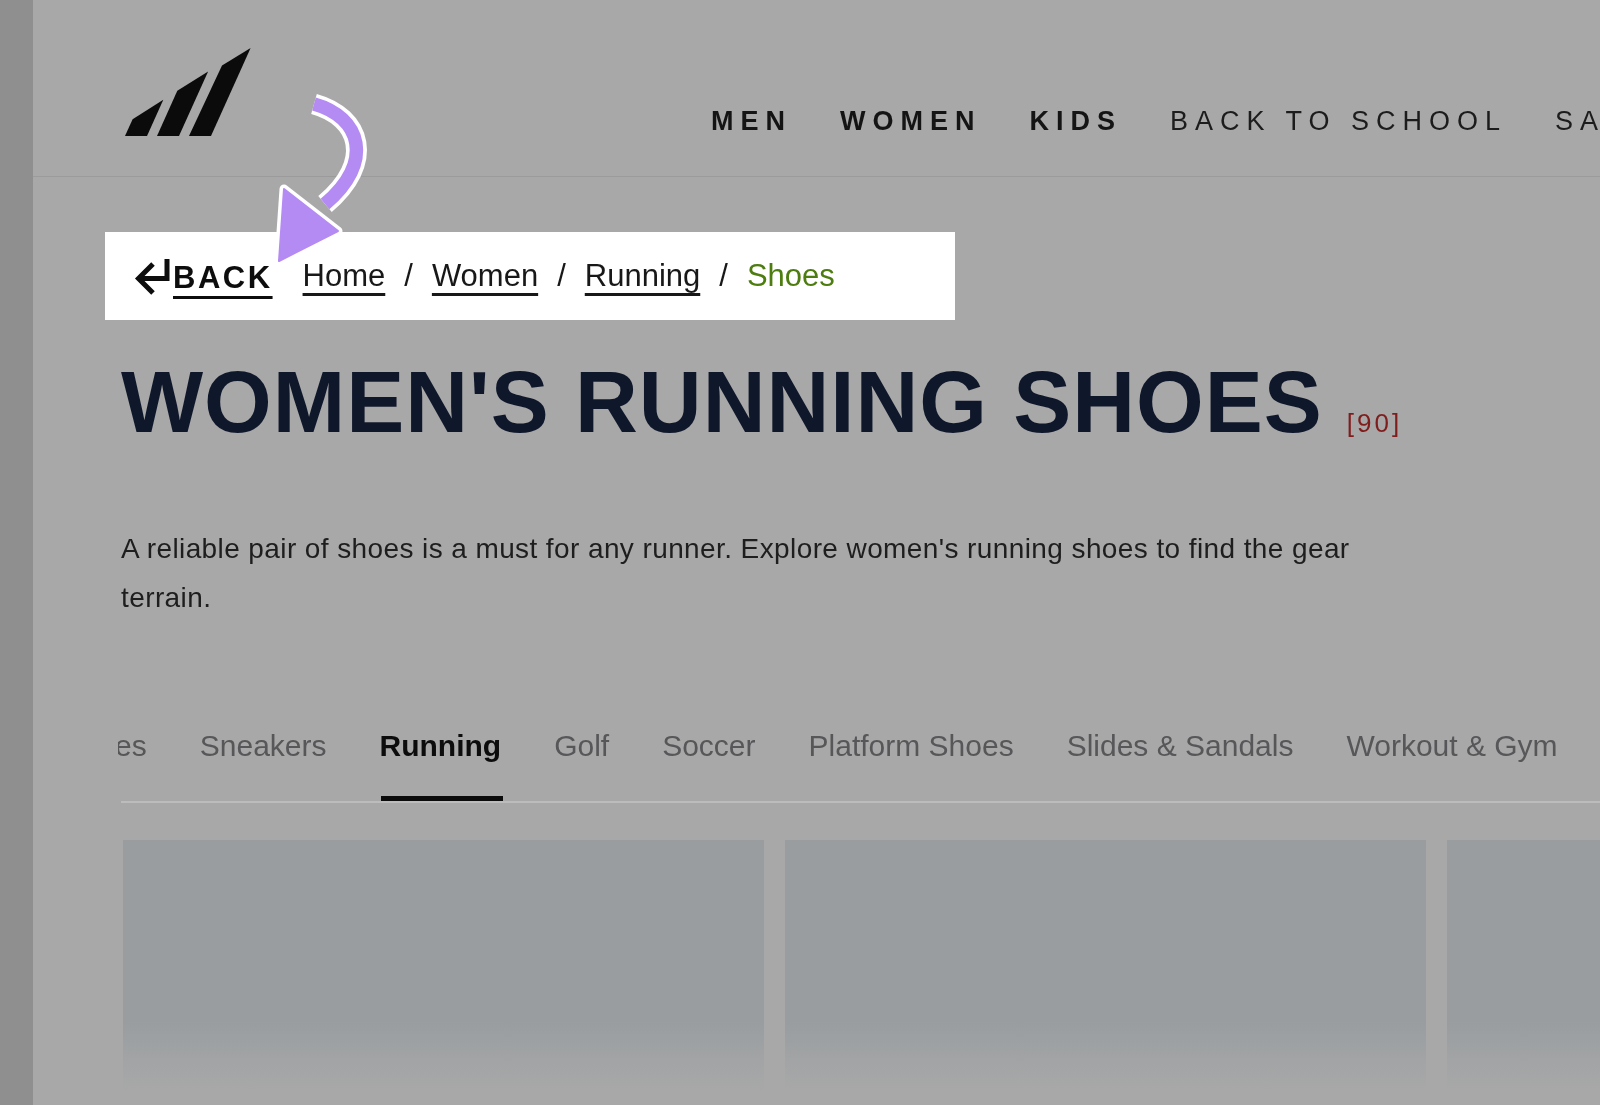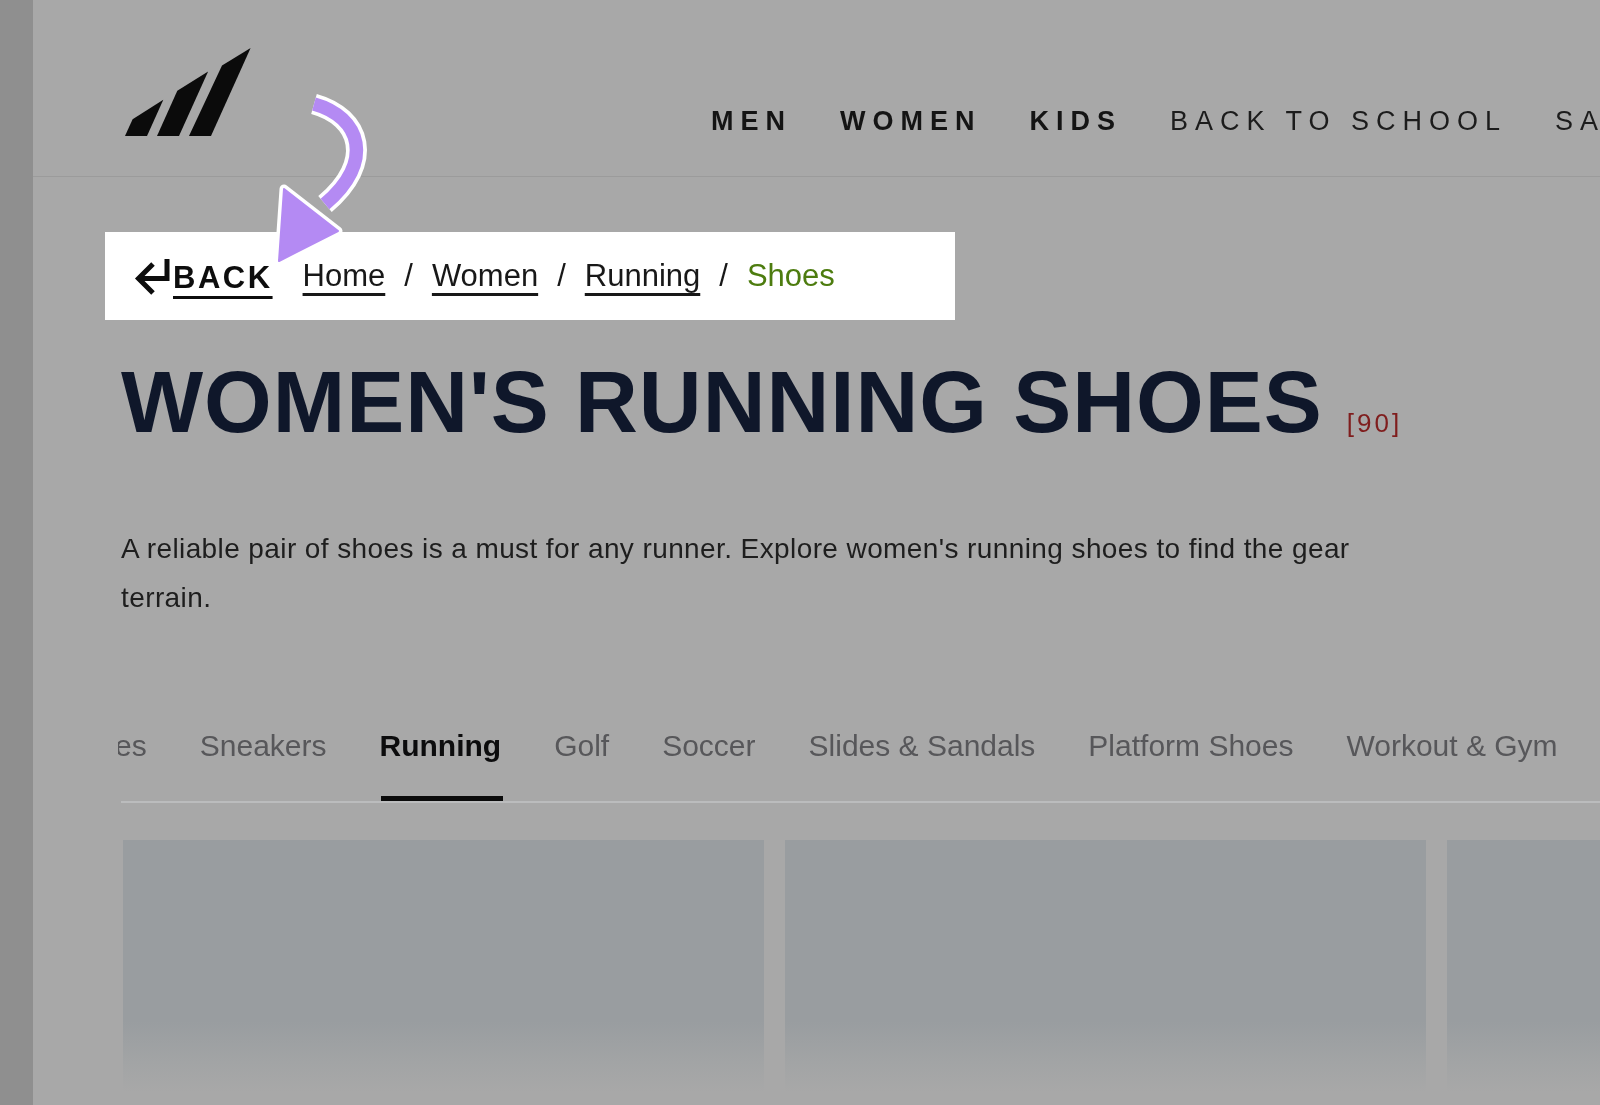--- a/index.html
+++ b/index.html
@@ -125,22 +125,22 @@
     <div class="desc-line">terrain.</div>
   </div>
 
   <div class="tabs-clip">
     <div class="tabs-row">
       <a class="tab">All Shoes</a>
       <a class="tab">Sneakers</a>
       <a class="tab active">Running</a>
       <a class="tab">Golf</a>
       <a class="tab">Soccer</a>
+      <a class="tab">Platform Shoes</a>
       <a class="tab">Slides &amp; Sandals</a>
-      <a class="tab">Platform Shoes</a>
       <a class="tab">Workout &amp; Gym</a>
     </div>
   </div>
   <div class="tabs-baseline"></div>
 
   <div class="products">
     <div class="product-card"></div>
     <div class="product-card"></div>
     <div class="product-card"></div>
   </div>

